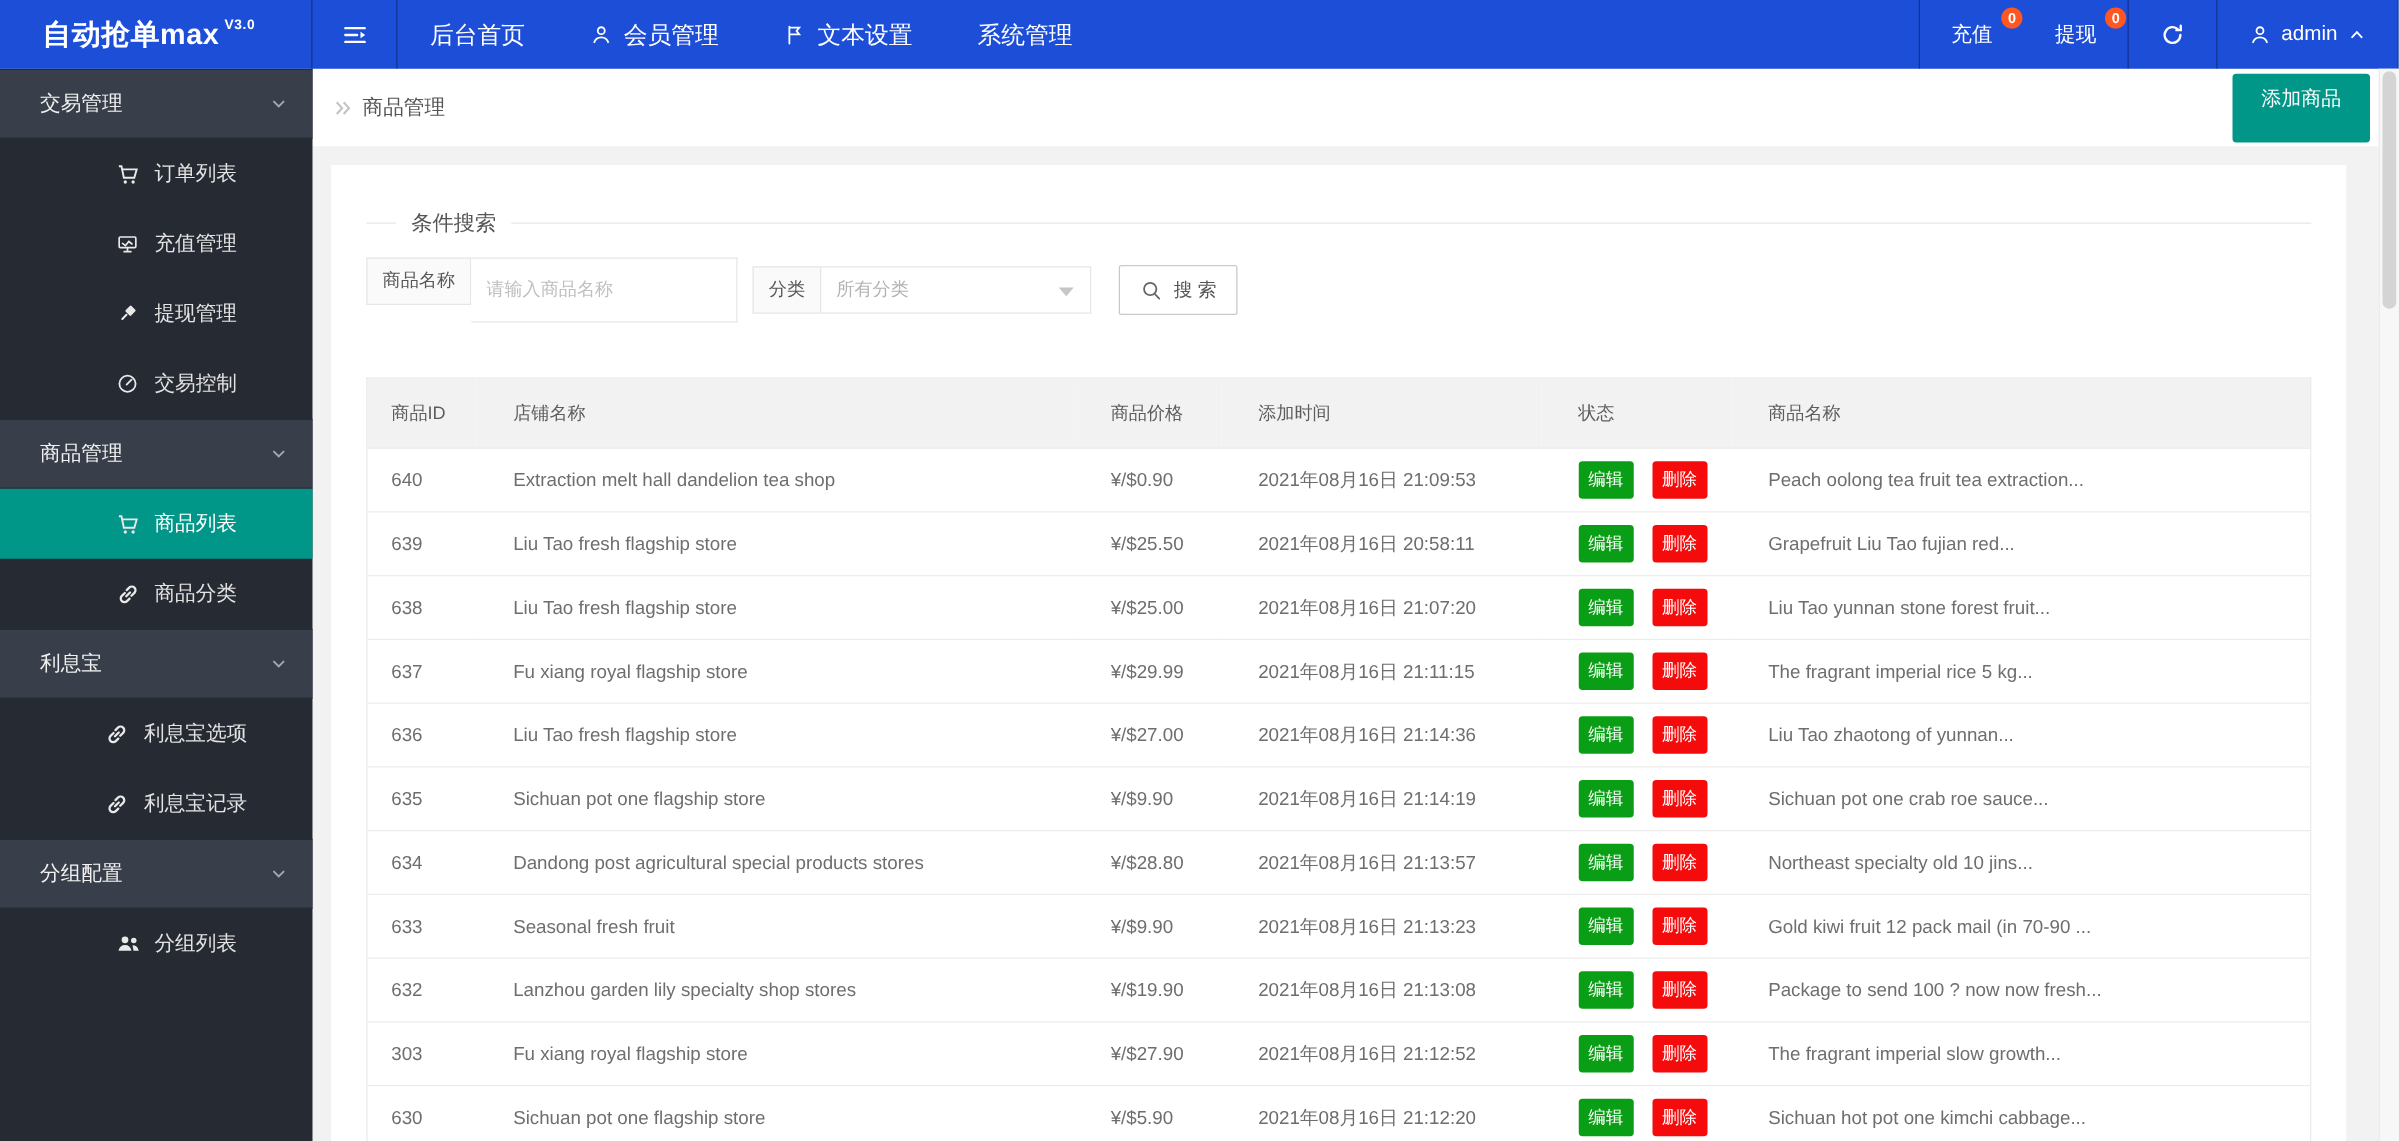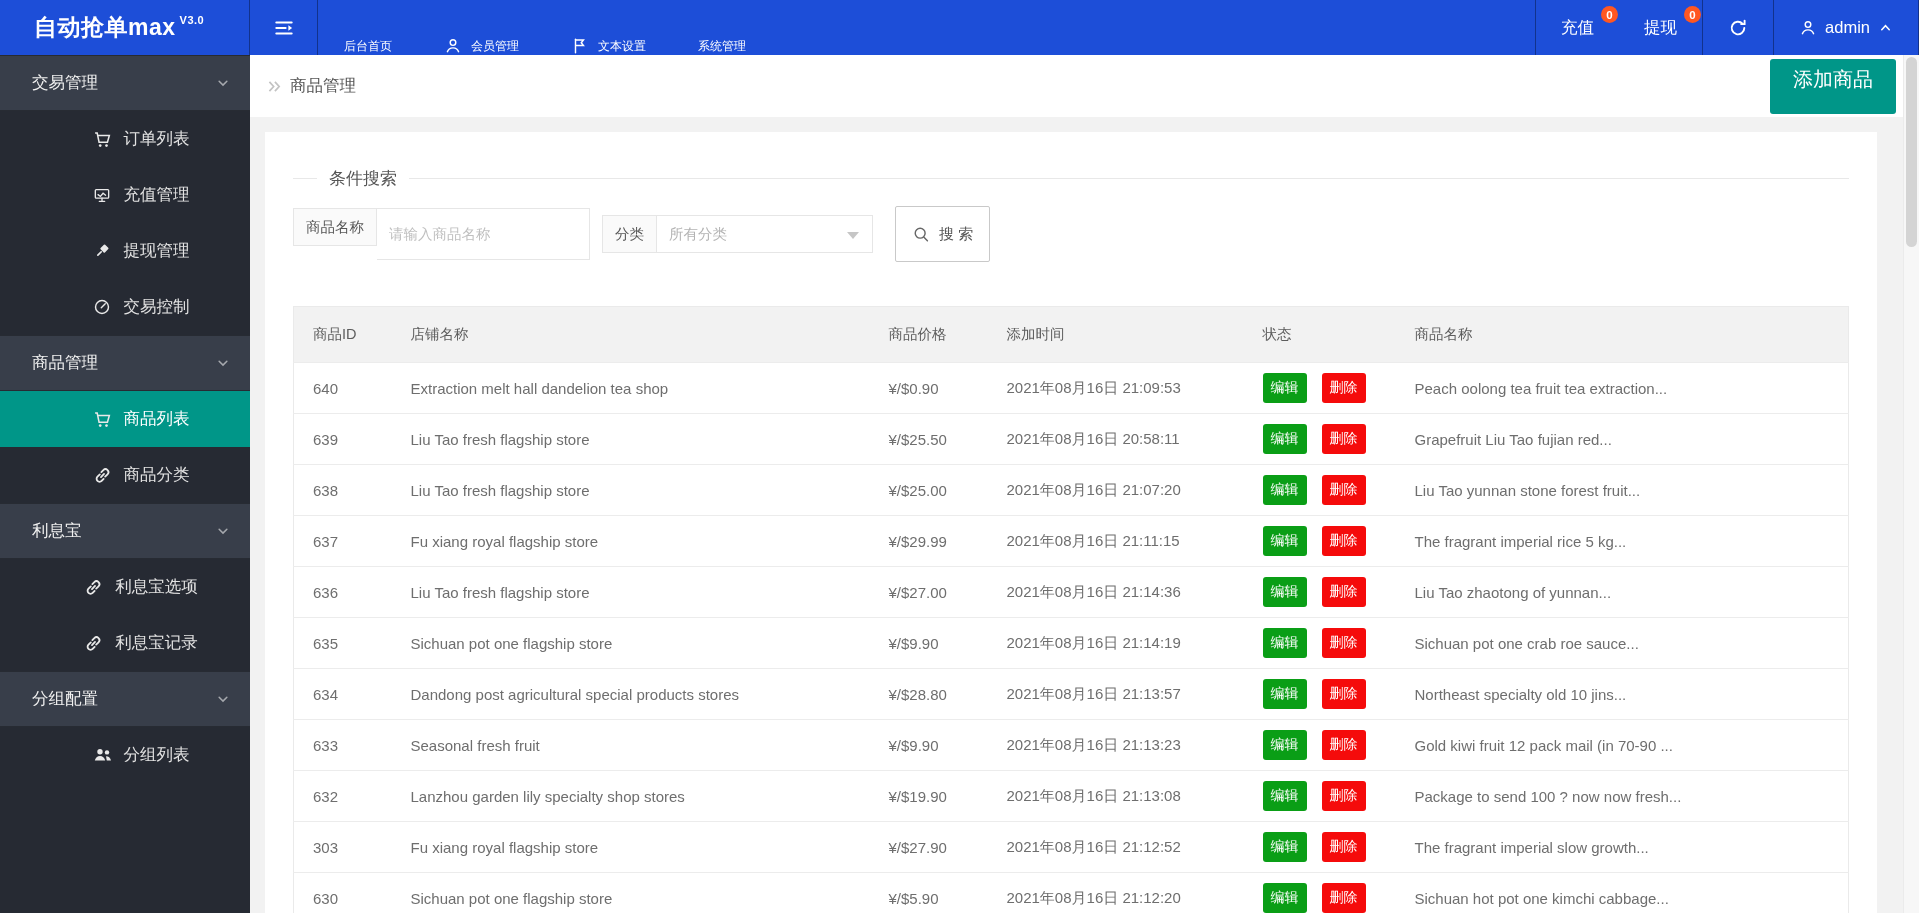--- a/index.html
+++ b/index.html
@@ -10,21 +10,21 @@
     -webkit-font-smoothing:antialiased;
   }
   svg { display:block; }
 
   
   .navbar { position:absolute; top:0; left:0; width:1919px; height:55px; background:#1d4ed8; display:flex; align-items:stretch; z-index:20; }
   .logo { width:250px; display:flex; align-items:center; padding-left:34px; color:#fff; font-size:23px; font-weight:bold; letter-spacing:.5px; border-right:1px solid rgba(0,0,0,.35); }
   .logo .ver { font-size:11px; font-weight:bold; margin-left:4px; transform:translateY(-8px); }
   .nav-burger { width:68px; display:flex; align-items:center; justify-content:center; color:#fff; cursor:pointer; border-right:1px solid rgba(0,0,0,.35); }
   .nav-tabs { display:flex; align-items:stretch; }
-  .nav-tab { display:flex; align-items:flex-end; gap:9px; padding:0 26px; color:#fff; font-size:12px; cursor:pointer; white-space:nowrap; }
+  .nav-tab { display:flex; align-items:center; gap:9px; padding:0 26px; color:#fff; font-size:19px; cursor:pointer; white-space:nowrap; }
   .nav-tab.active { background:#009688; }
   .nav-tab .ico { display:flex; color:#fff; }
   .nav-right { margin-left:auto; display:flex; align-items:stretch; }
   .chunk { display:flex; align-items:center; position:relative; padding:0 25px; color:#fff; font-size:16.5px; cursor:pointer; white-space:nowrap; }
   .chunk.bl { border-left:1px solid rgba(0,0,0,.35); }
   .chunk.br { border-right:1px solid rgba(0,0,0,.35); }
   .badge { position:absolute; top:6px; right:1px; background:#FF5722; color:#fff; font-size:11.5px; height:17px; min-width:17px; border-radius:9px; display:flex; align-items:center; justify-content:center; padding:0 4px; font-weight:bold; }
   .user-chunk { gap:8px; }
   .user-chunk .ico { display:flex; color:#fff; }
 
@@ -35,35 +35,35 @@
   .side-row.header .chev { position:absolute; right:20px; top:50%; transform:translateY(-50%); color:rgba(255,255,255,.55); display:flex; }
   .side-row.item { color:#e3e3e3;justify-content:center; }
   .side-row.item .ico { width:21px; margin-right:10px; display:flex; color:#e9e9e9; flex:none; }
   .side-row.active { background:#009688; color:#ffffff; }
 
   
   .main { position:absolute; left:250px; top:55px; width:1653px; height:858px; }
   .crumb-bar { height:62px; background:#fff; display:flex; align-items:center; padding:0 7px 0 16px; }
   .crumb { display:flex; align-items:center; gap:7px; color:#555; font-size:16.5px; }
   .crumb .arr { display:flex; color:#c3c3c3; }
-  .add-btn { margin-left:auto; background:#009688; color:#fff; font-size:20px; height:55px; line-height:41px; padding:0 23px; border-radius:3px; cursor:pointer; }
+  .add-btn { margin-left:auto; background:#009688; color:#fff; font-size:16px; height:55px; line-height:41px; padding:0 23px; border-radius:3px; cursor:pointer; }
 
   .card { margin:15px 26px 0 15px; background:#fff; padding:46px 28px 0 28px; height:900px; }
 
   .fieldset { border-top:1px solid #e8e8e8; position:relative; }
   .fieldset .legend { position:absolute; top:-12px; left:24px; background:#fff; padding:0 12px; font-size:17px; color:#555; }
 
   .search-row { margin-top:27px; display:flex; align-items:center; }
   .sg { display:flex; margin-right:12px; }
   .sg-label { height:38px; line-height:36px; padding:0 12px; background:#fafafa; border:1px solid #e6e6e6; font-size:14.5px; color:#575757; white-space:nowrap; }
   .sg-input { height:52px; width:213px; border:1px solid #e6e6e6; border-left:none; padding:0 12px; font-size:14.5px; color:#333; outline:none; }
   .sg-input::placeholder { color:#bfbfbf; }
   .sg-select { width:216px; height:38px; line-height:36px; border:1px solid #e6e6e6; border-left:none; padding:0 28px 0 12px; font-size:14.5px; color:#b3b3b3; position:relative; cursor:pointer; }
   .sg-select .caret { position:absolute; right:13px; top:16px; width:0; height:0; border-left:6px solid transparent; border-right:6px solid transparent; border-top:7px solid #c6c6c6; }
-  .search-btn { margin-left:10px; height:56px; padding:0 16px; border:1px solid #c9c9c9; border-radius:2px; background:#fff; display:flex; align-items:center; gap:8px; font-size:15px; color:#555; cursor:pointer; }
+  .search-btn { margin-left:10px; height:40px; padding:0 16px; border:1px solid #c9c9c9; border-radius:2px; background:#fff; display:flex; align-items:center; gap:8px; font-size:15px; color:#555; cursor:pointer; }
   .search-btn .ico { display:flex; color:#666; }
 
   table.grid { margin-top:44px; width:100%; border-collapse:collapse; border:1px solid #eaeaea; }
   table.grid th { background:#f2f2f2; height:56px; font-weight:normal; font-size:14.5px; color:#5d5d5d; text-align:left; padding-left:30px; white-space:nowrap; }
   table.grid th:first-child { padding-left:19px; }
   table.grid td { height:51px; font-size:15px; color:#6e6e6e; padding-left:30px; border-top:1px solid #ececec; white-space:nowrap; overflow:hidden; }
   table.grid td:first-child { padding-left:19px; }
   table.grid tr:last-child td { border-bottom:1px solid #ececec; }
   .btn-edit { display:inline-block; background:#0A9E16; color:#fff; font-size:14px; padding:6px 8px; border-radius:3px; cursor:pointer; margin-right:15px; }
   .btn-del  { display:inline-block; background:#F50B0B; color:#fff; font-size:14px; padding:6px 8px; border-radius:3px; cursor:pointer; }

